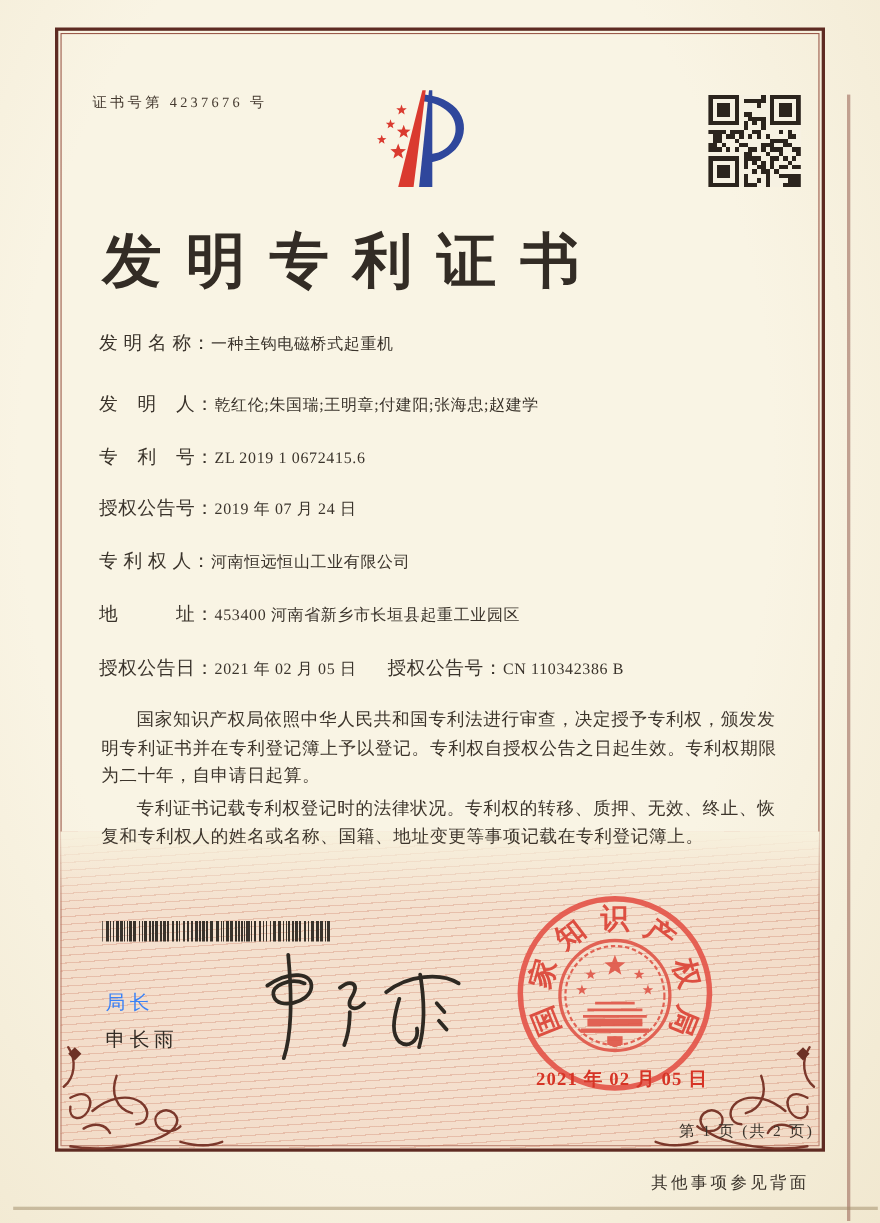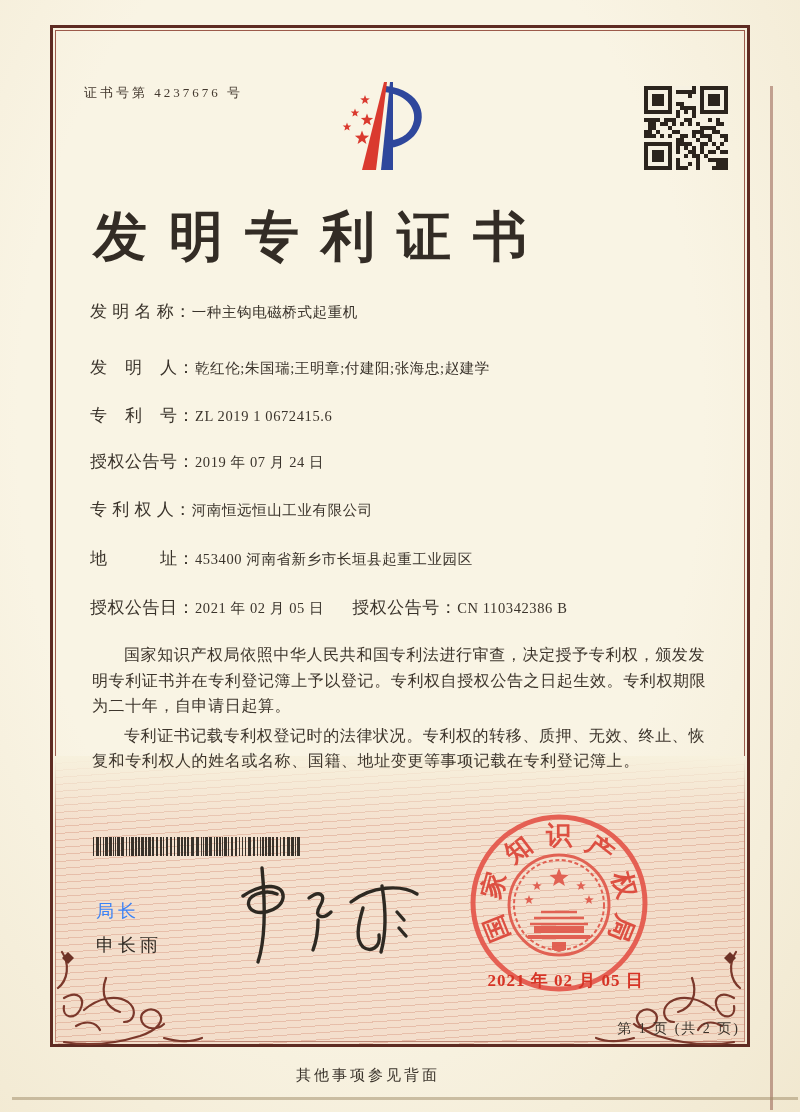--- a/index.html
+++ b/index.html
@@ -30,21 +30,21 @@
   .f-label{font-size:17px;display:inline-block;min-width:98px;letter-spacing:.5px;}
   .f-value{font-size:14.5px;letter-spacing:.6px;}
   .pair2{margin-left:24px;}
   .paras{left:88px;top:638px;width:634px;}
   .paras p{margin:4px;text-indent:2em;font-size:16px;line-height:25.5px;letter-spacing:.6px;color:#3d352c;}
   .official-title{left:96px;top:899px;font-size:18px;letter-spacing:4px;color:#3b82f6;}
   .official-name{left:96px;top:933px;font-size:18px;letter-spacing:4px;color:#332c25;}
   .seal-date{left:478px;top:969px;width:175px;text-align:center;font-size:17px;letter-spacing:1px;
              color:#d63426;font-weight:bold;}
   .page-info{left:0;top:1020px;width:740px;text-align:right;font-size:14px;letter-spacing:2px;color:#3a332b;}
-  .back-note{left:0;top:1066px;width:736px;text-align:center;font-size:15px;letter-spacing:3px;color:#3a332b;}
+  .back-note{left:0;top:1066px;width:736px;text-align:right;font-size:15px;letter-spacing:3px;color:#3a332b;}
   svg{display:block;}
 </style>
 </head>
 <body>
 
 <div class="abs edge-right"></div>
 <div class="abs edge-bottom"></div>
 
 <div class="abs frame">
   <div class="frame-inner"></div>

